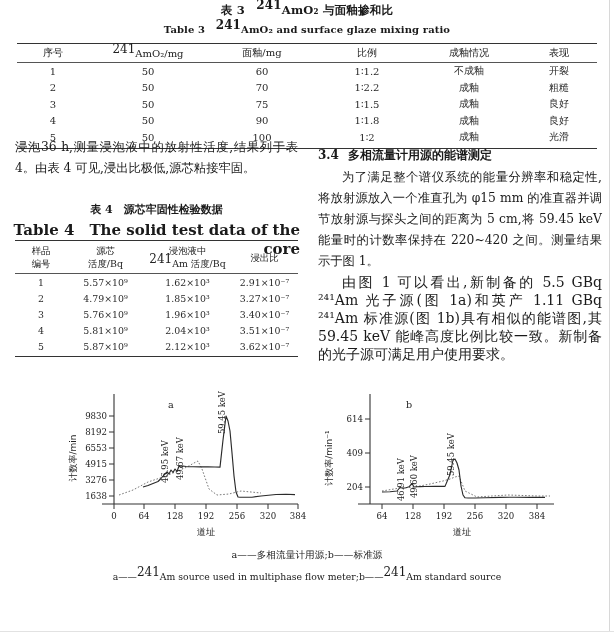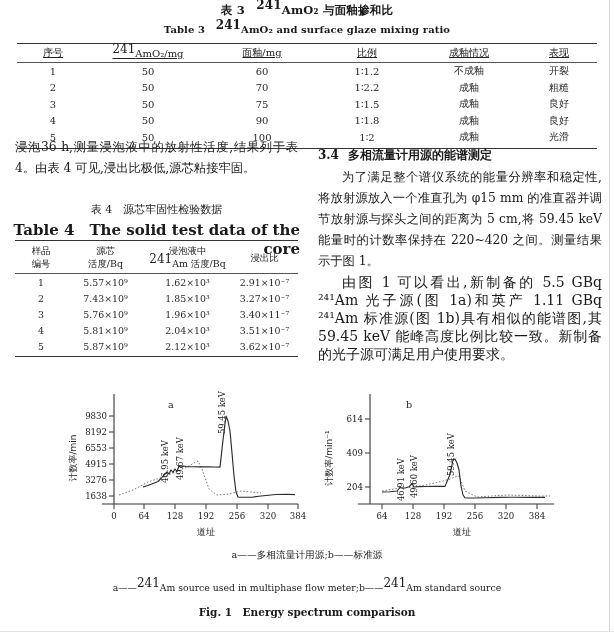--- a/index.html
+++ b/index.html
@@ -24,37 +24,37 @@
     position:absolute;left:0;top:24px;width:614px;
     font-size:10px;font-weight:bold;text-align:center;letter-spacing:.1px;
   }
   table.tbl{border-collapse:collapse;position:absolute;}
   table.tbl td,table.tbl th{
     font-weight:normal;padding:0;text-align:center;color:#222;
   }
   #table3{left:17px;top:43px;width:580px;font-size:10px;}
   #table3 thead th{
     height:18px;font-size:10px;
-    border-top:1.4px solid #333;border-bottom:.9px solid #555;text-decoration:underline;
+    border-top:1.4px solid #333;border-bottom:.9px solid #555;
   }
   #table3 tbody td{height:16.5px;font-size:10px;color:#2a2a2a;}
   #table3 tbody tr:last-child td{border-bottom:1.4px solid #333;}
   #table3 tbody tr:last-child td{padding-bottom:2px;}
 
   
   #p-left{
     position:absolute;left:15px;top:137px;width:283px;
     font-size:12.3px;line-height:21px;text-align:justify;
     text-justify:inter-ideograph;
   }
 
   
   #t4-title-cn{
     position:absolute;left:13px;top:202px;width:287px;
-    font-size:11px;font-weight:normal;text-align:center;
+    font-size:11px;font-weight:bold;text-align:center;
   }
   #t4-title-en{
     position:absolute;left:13px;top:221px;width:287px;
     font-size:15px;font-weight:bold;text-align:right;
   }
   #table4{left:15px;top:240px;width:283px;font-size:9.4px;}
   #table4 thead th{
     font-size:9.4px;line-height:13px;vertical-align:middle;
     border-top:1.3px solid #333;border-bottom:.9px solid #555;
     padding:3px 0 3px 0;
@@ -81,21 +81,21 @@
 
   
   #figure-block{position:absolute;left:0;top:388px;width:614px;height:244px;}
   .chart{position:absolute;top:0;}
   #chart-a{left:62px;width:250px;height:150px;}
   #chart-b{left:318px;width:250px;height:150px;}
   .chart svg{display:block;}
   .cap-line{position:absolute;left:0;width:614px;text-align:center;}
   #cap-a-cn{top:161px;font-size:9.6px;letter-spacing:.1px;}
   #cap-fig-cn{top:179px;font-size:11.5px;font-weight:bold;}
-  #cap-a-en{top:194px;font-size:9.3px;}
+  #cap-a-en{top:183px;font-size:9.3px;}
   #cap-fig-en{top:218px;font-size:10.5px;font-weight:bold;}
 
   
   #page-rule{
     position:absolute;right:4px;top:0;width:1px;height:632px;
     background:#d8d8d8;
   }
   
   #page-rule-b{
     position:absolute;left:0;bottom:0;width:614px;height:1px;background:#e2e2e2;
@@ -214,29 +214,29 @@
     </thead>
     <tbody>
       <tr>
         <td>1</td>
         <td>5.57×10⁹</td>
         <td>1.62×10³</td>
         <td>2.91×10⁻⁷</td>
       </tr>
       <tr>
         <td>2</td>
-        <td>7.43×10⁹</td>
+        <td>4.79×10⁹</td>
         <td>1.85×10³</td>
         <td>3.27×10⁻⁷</td>
       </tr>
       <tr>
         <td>3</td>
         <td>5.76×10⁹</td>
         <td>1.96×10³</td>
-        <td>3.40×11⁻⁷</td>
+        <td>3.40×10⁻⁷</td>
       </tr>
       <tr>
         <td>4</td>
         <td>5.81×10⁹</td>
         <td>2.04×10³</td>
         <td>3.51×10⁻⁷</td>
       </tr>
       <tr>
         <td>5</td>
         <td>5.87×10⁹</td>
@@ -360,16 +360,15 @@
         <g font-family="DejaVu Serif, Liberation Serif, serif" font-size="8.4" fill="#222">
           <text x="86" y="113" transform="rotate(-90 86 113)">46.91 keV</text>
           <text x="99" y="110" transform="rotate(-90 99 110)">49.60 keV</text>
           <text x="136" y="88" transform="rotate(-90 136 88)">59.45 keV</text>
         </g>
       </svg>
     </div>
 
     <div class="cap-line" id="cap-a-cn">a——多相流量计用源;b——标准源</div>
     <div class="cap-line" id="cap-a-en"><span>a——</span><span class="sup">241</span><span>Am source used in multiphase flow meter;b——</span><span class="sup">241</span><span>Am standard source</span></div>
-    <div class="cap-line" id="cap-fig-en">Fig. 1　Energy spectrum comparison</div>
   </div>
 
 </div>
 
 </body></html>

